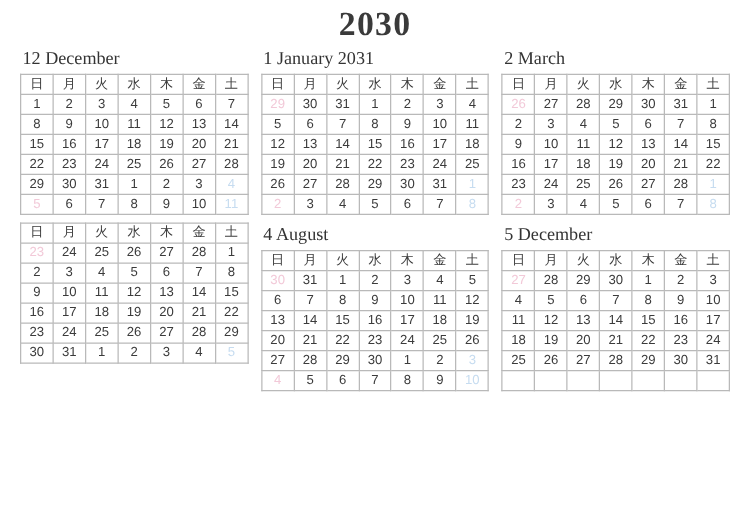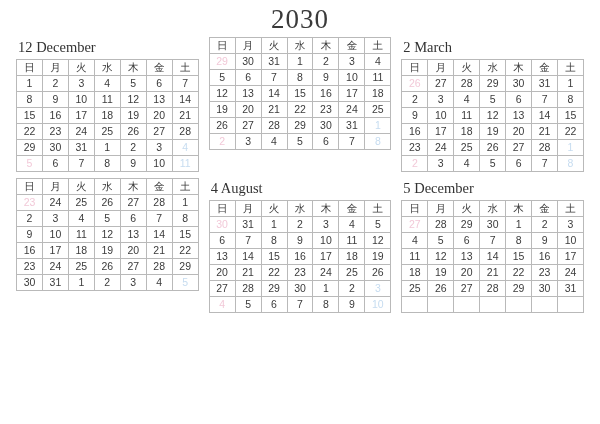--- a/index.html
+++ b/index.html
@@ -10,21 +10,21 @@
     color:#2b2b2b;
     overflow:hidden;
   }
   .page{position:relative;width:600px;height:424px;box-sizing:border-box;}
   .year{
     text-align:center;
     font-size:27px;
     letter-spacing:1px;
     margin:4px 0 2px 0;
     color:#3a3a3a;
-    font-weight:400;
+    font-weight:700;
   }
   .grid{
     display:grid;
     grid-template-columns:repeat(3,1fr);
     grid-template-rows:repeat(2,auto);
     column-gap:10px;
     row-gap:6px;
     padding:0 16px;
     box-sizing:border-box;
   }
@@ -137,20 +137,21 @@
               <td class="out">7</td>
               <td class="out">8</td>
               <td class="out">9</td>
               <td class="out">10</td>
               <td class="out sat">11</td>
             </tr>
           </tbody>
         </table>
       </div>
       <div class="month">
+        <div class="month-title">1 January  2031</div>
         <table class="cal">
           <thead>
             <tr>
               <th class="sun">日</th>
               <th class="">月</th>
               <th class="">火</th>
               <th class="">水</th>
               <th class="">木</th>
               <th class="">金</th>
               <th class="sat">土</th>

